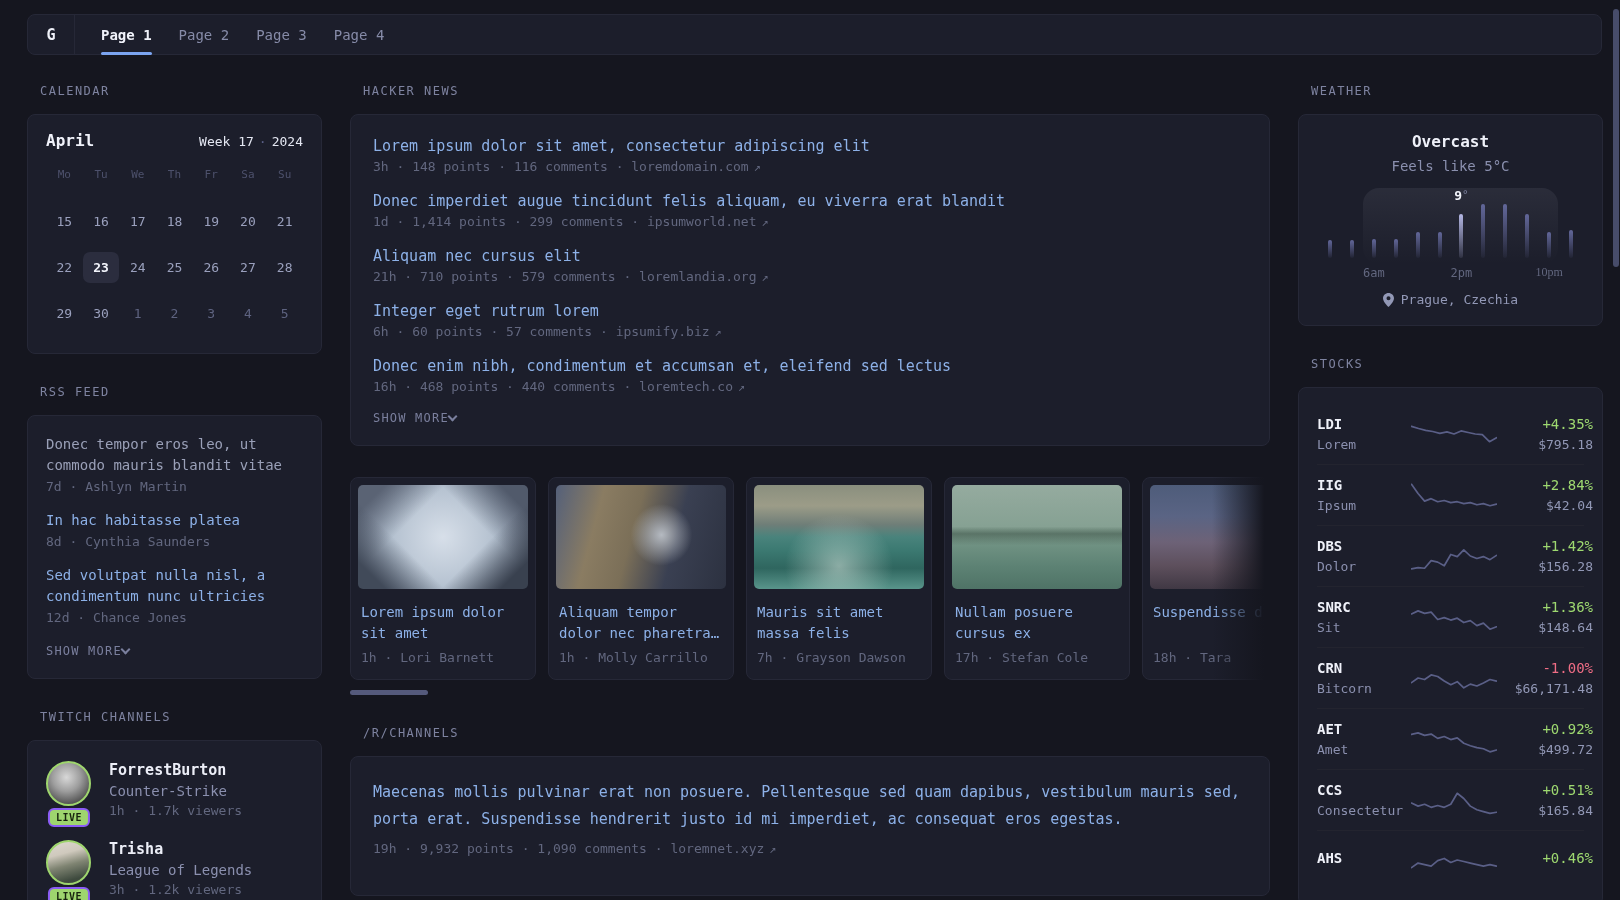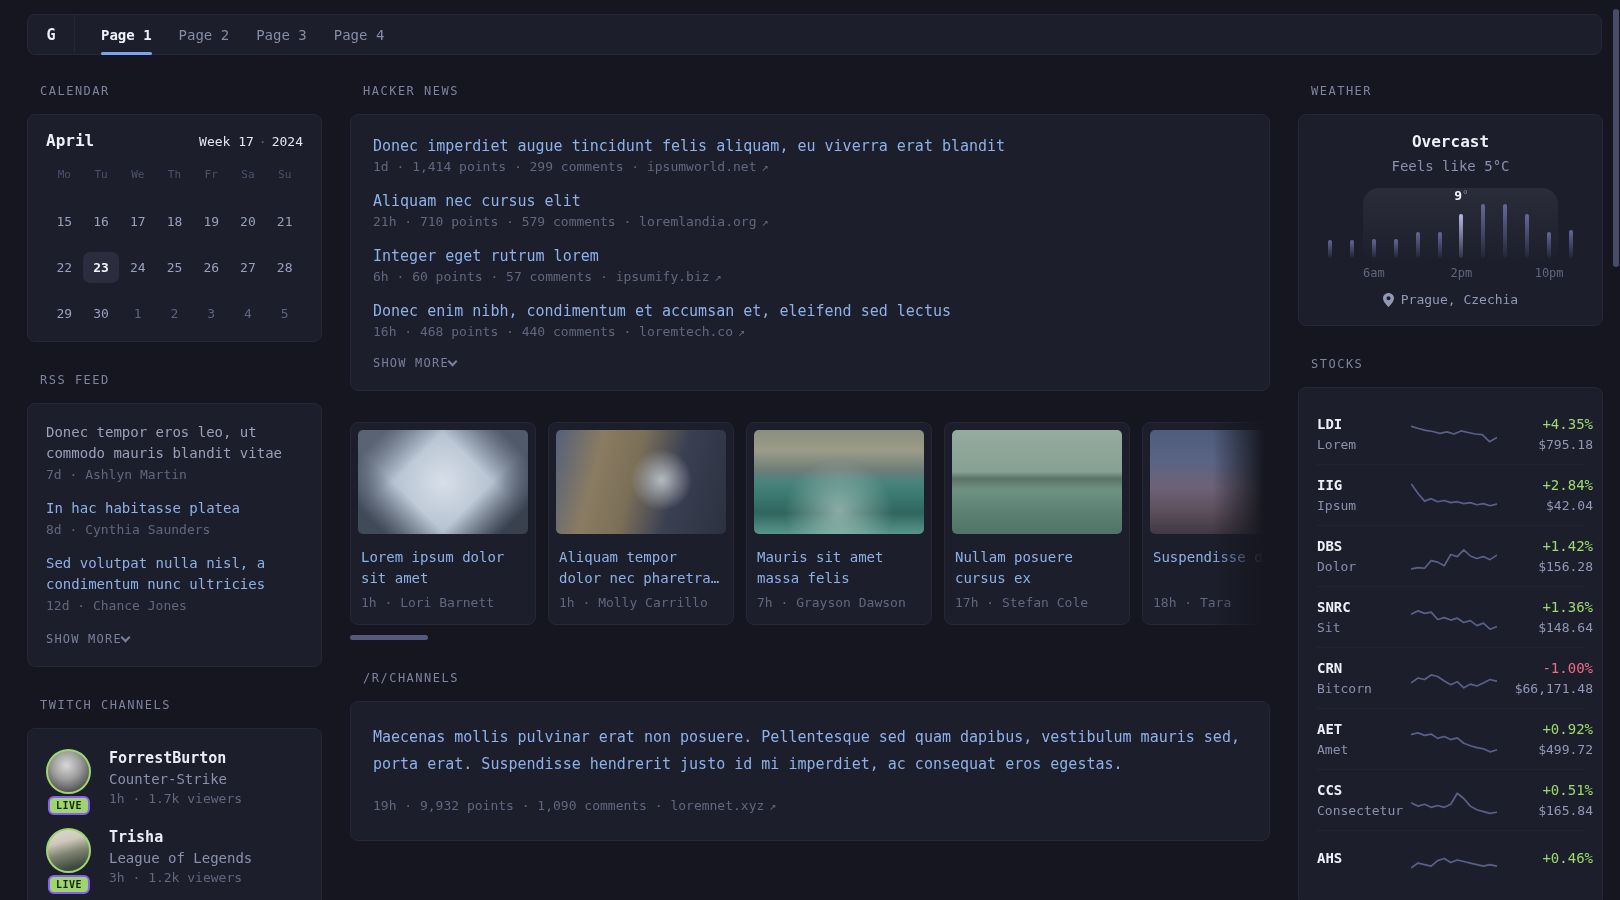--- a/index.html
+++ b/index.html
@@ -34,21 +34,21 @@
   .col-mid   { width:920px; flex:none; }
   .col-right { width:305px; flex:none; }
   .widget { margin-bottom:31px; }
   .w-title { font-size:12px; font-weight:400; letter-spacing:1.5px; color:#7e83a0; margin:0 0 16px 13px; }
   .card { background:#1c1e2b; border:1px solid #262837; border-radius:8px; }
   .meta { font-size:13px; color:#62677f; }
   .ext { margin-left:5px; font-size:12px; color:#62677f; }
   .show-more { display:flex; align-items:center; font-size:12px; letter-spacing:1.2px; color:#7a7f9d; cursor:pointer; }
   .chev { width:7px; height:7px; border-right:2px solid #7a7f9d; border-bottom:2px solid #7a7f9d; transform:rotate(45deg); margin-top:-4px; }
   
-  .cal-card { padding:16px 18px 12px; }
+  .cal-card { padding:16px 18px 24px; }
   .cal-head { display:flex; justify-content:space-between; align-items:baseline; margin-bottom:10px; }
   .cal-month { font-size:16px; font-weight:700; color:#eff1f9; }
   .cal-week { font-size:13px; color:#e4e7f2; }
   .cal-week .sep { color:#5b6089; margin:0 5px; }
   .cal-grid { display:grid; grid-template-columns:repeat(7,1fr); row-gap:15px; text-align:center; }
   .cal-wd { font-size:11px; color:#4d516c; padding:8px 0 10px; }
   .cal-day { font-size:13px; color:#9aa0bd; padding:8px 0; border-radius:7px; }
   .cal-day.adjacent { color:#5e6380; }
   .cal-day.selected { background:#2b2d3e; color:#f2f4fb; font-weight:700; }
   
@@ -99,21 +99,21 @@
         linear-gradient(to bottom,#95ab9f 0%,#86a193 40%,#6f9182 58%,#5d8274 78%,#4f7366 100%); }
   .t5 { background:linear-gradient(to bottom,#4e5c7a 0%,#5a6484 30%,#6d6277 55%,#5d4f5c 78%,#403844 100%); }
   .v-title { font-size:14px; line-height:21px; color:#8db1e8; padding:0 3px; height:42px; overflow:hidden; }
   .v-meta { padding:0 3px; margin-top:6px; }
   .videos-fade { position:absolute; right:0; top:0; bottom:0; width:58px; pointer-events:none;
                  background:linear-gradient(to right, rgba(21,22,31,0), #15161f 90%); }
   .h-scroll { margin-top:10px; height:5px; position:relative; }
   .h-thumb { position:absolute; left:0; top:0; width:78px; height:5px; background:#555a7c; border-radius:3px; cursor:pointer; }
   
   .sub-card { padding:22px; min-height:140px; }
-  .sub-title { font-size:15px; line-height:27px; color:#8db1e8; margin-bottom:20px; cursor:pointer; }
+  .sub-title { font-size:15px; line-height:27px; color:#8db1e8; margin-bottom:8px; cursor:pointer; }
   
   .weather-card { padding:17px 20px 18px; text-align:center; }
   .w-cond { font-size:16px; font-weight:700; color:#eff1f9; margin-bottom:7px; }
   .w-feels { font-size:14px; color:#8b90af; margin-bottom:16px; }
   .w-chart { position:relative; height:90px; margin-bottom:12px; }
   .bars { position:absolute; left:0; right:0; top:14px; bottom:22px; display:flex; align-items:flex-end; }
   .bar-slot { flex:1; display:flex; justify-content:center; align-items:flex-end; height:100%; }
   .bar { width:4px; border-radius:3px; background:linear-gradient(to bottom,#62679a 0%, rgba(98,103,154,.08) 100%); }
   .bar.hi { background:linear-gradient(to bottom,#b4b7e4 0%, rgba(180,183,228,.12) 100%); }
   .day-overlay { position:absolute; top:-2px; bottom:16px; border-radius:16px;
@@ -262,20 +262,24 @@
 
   </section>
 
   <section class="col-mid">
 
     <div class="widget">
       <h2 class="w-title">HACKER NEWS</h2>
       <div class="card hn-card">
         <div id="hn-items">
             <div class="hn-item">
+              <div class="hn-title">Lorem ipsum dolor sit amet, consectetur adipiscing elit</div>
+              <div class="meta"><span>3h · 148 points · 116 comments · loremdomain.com</span><span class="ext">↗</span></div>
+            </div>
+            <div class="hn-item">
               <div class="hn-title">Donec imperdiet augue tincidunt felis aliquam, eu viverra erat blandit</div>
               <div class="meta"><span>1d · 1,414 points · 299 comments · ipsumworld.net</span><span class="ext">↗</span></div>
             </div>
             <div class="hn-item">
               <div class="hn-title">Aliquam nec cursus elit</div>
               <div class="meta"><span>21h · 710 points · 579 comments · loremlandia.org</span><span class="ext">↗</span></div>
             </div>
             <div class="hn-item">
               <div class="hn-title">Integer eget rutrum lorem</div>
               <div class="meta"><span>6h · 60 points · 57 comments · ipsumify.biz</span><span class="ext">↗</span></div>
@@ -385,21 +389,21 @@
               </div>
               <div class="bar-slot">
                 <div class="bar" style="height: 52%;"></div>
               </div>
             </div>
           <div class="temp-label" id="temp-label" style="left: 54.1667%;">
             <span>9</span><span class="deg">°</span>
           </div>
         <span class="time-label" style="left: 20.8333%;">6am</span>
             <span class="time-label" style="left: 54.1667%;">2pm</span>
-            <span class="time-label" style="left: 87.5%;">10pm</span>
+            <span class="time-label" style="left: 87.5%; font-family: Liberation Serif, serif;">10pm</span>
           </div>
         <div class="w-loc">
           <svg width="11" height="14" viewBox="0 0 11 14">
             <path d="M5.5 0C2.5 0 0 2.3 0 5.2 0 9 5.5 14 5.5 14S11 9 11 5.2C11 2.3 8.5 0 5.5 0zm0 7.2a2 2 0 1 1 0-4 2 2 0 0 1 0 4z" fill="#9298b6"></path>
           </svg>
           <span>Prague, Czechia</span>
         </div>
       </div>
     </div>
 

